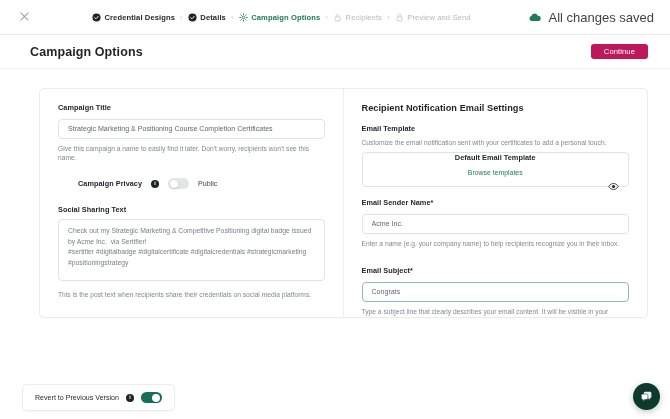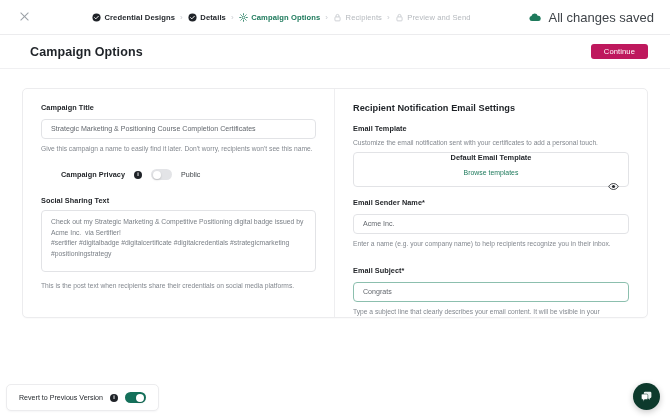--- a/index.html
+++ b/index.html
@@ -60,21 +60,21 @@
   }
   .page-title { font-size: 12.5px; font-weight: 700; color:#1f2328; letter-spacing:.1px; }
   .spacer { flex:1 1 auto; }
   .continue-btn {
     background:#be185d; color:#fff; border:none; border-radius:3px;
     font-size: 7.6px; font-family: inherit; padding: 3px 13px;
     cursor:pointer; letter-spacing:.1px;
   }
 
   
-  .board { padding: 19px 22px 0 22px; }
+  .board { padding: 19px 22px 0 39px; }
   .card {
     background:#fff; border:1px solid #ececee; border-radius:5px;
     display:flex; box-shadow: 0 1px 1px rgba(16,24,40,0.02);
     height: 230px; overflow:hidden;
   }
   .col { padding: 14px 18px 0 18px; }
   .col-left  { width: 50%; border-right: 1px solid #eeeef0; }
   .col-right { width: 50%; }
 
   .field { margin-bottom: 10px; }
@@ -133,21 +133,21 @@
     border:1px solid #e2e3e6; border-radius:4px;
     height: 35px; padding: 0 9px; margin-top: 2px; flex-direction: column;
   }
   .template-name { font-size: 7.4px; font-weight:700; color:#1f2328; }
   .browse-link { font-size: 6.9px; color:#1e7a5c; cursor:pointer; }
   .eye { margin-left:auto; width: 11px; height: 8px; color:#23262a; cursor:pointer; }
   .eye svg { width:100%; height:100%; display:block; }
 
   
   .revert-card {
-    position:absolute; left: 6px; bottom: 8px;
+    position:absolute; left: 22px; bottom: 8px;
     background:#fff; border:1px solid #ececee; border-radius:5px;
     height: 27px; display:flex; align-items:center; gap: 7px;
     padding: 0 12px; box-shadow: 0 1px 2px rgba(16,24,40,0.04);
   }
   .revert-label { font-size: 7.1px; color:#1f2328; font-weight:400; }
 
   
   .chat-fab {
     position:absolute; right: 10px; bottom: 9px;
     width: 27px; height: 27px; border-radius:50%;

